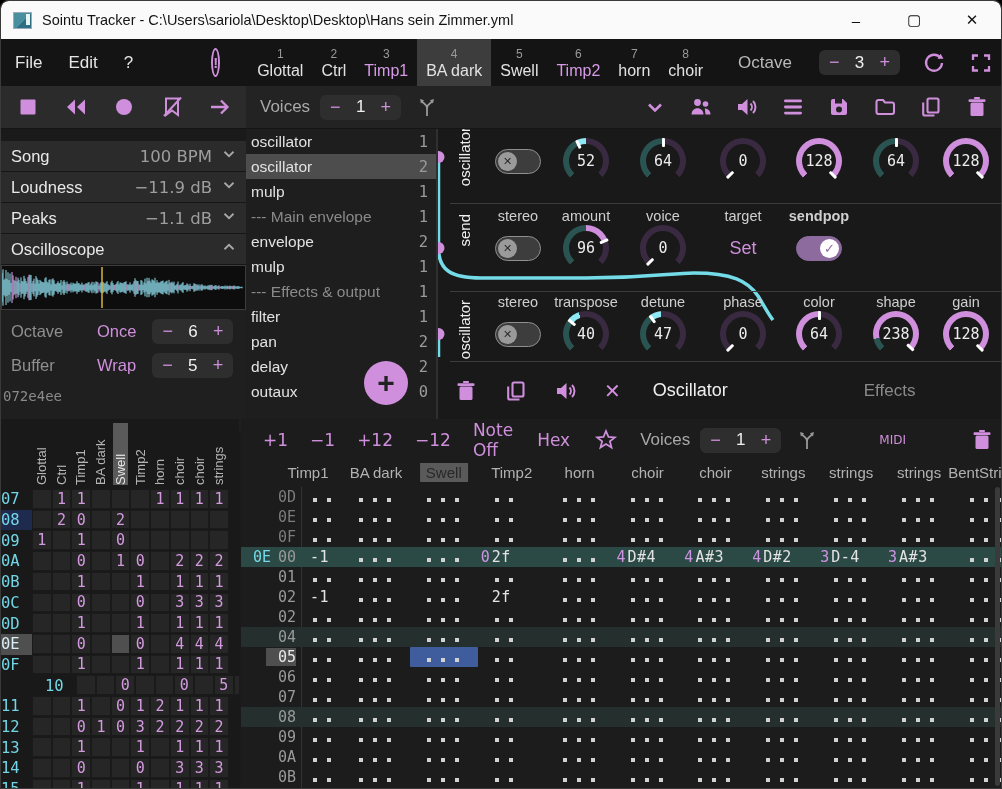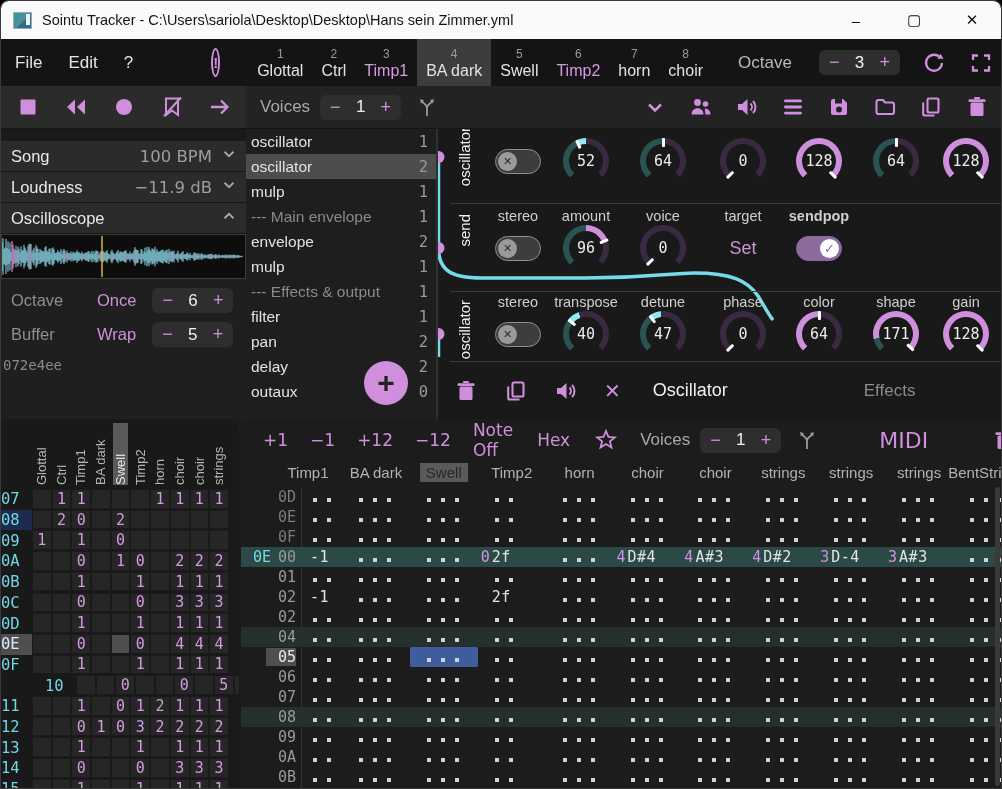--- a/index.html
+++ b/index.html
@@ -294,20 +294,27 @@
         <div class="lrow">
           <span class="lab">Song</span>
           <span class="val">100 BPM</span>
           <span class="chev"><svg width="18" height="18" viewBox="0 0 24 24">
               <polyline points="6,9 12,15 18,9" fill="none" stroke="currentColor" stroke-width="2.4"></polyline>
             </svg></span>
         </div>
         <div class="lrow">
           <span class="lab">Loudness</span>
           <span class="val">−11.9 dB</span>
+          <span class="chev"><svg width="18" height="18" viewBox="0 0 24 24">
+              <polyline points="6,9 12,15 18,9" fill="none" stroke="currentColor" stroke-width="2.4"></polyline>
+            </svg></span>
+        </div>
+        <div class="lrow">
+          <span class="lab">Peaks</span>
+          <span class="val">−1.1 dB</span>
           <span class="chev"><svg width="18" height="18" viewBox="0 0 24 24">
               <polyline points="6,9 12,15 18,9" fill="none" stroke="currentColor" stroke-width="2.4"></polyline>
             </svg></span>
         </div>
       </div>
     <div class="lrow">
       <span class="lab">Oscilloscope</span>
       <span class="chev" style="margin-left:auto"><svg width="18" height="18" viewBox="0 0 24 24">
             <polyline points="6,15 12,9 18,15" fill="none" stroke="currentColor" stroke-width="2.4"></polyline>
           </svg></span>
@@ -732,21 +739,21 @@
         <div class="kv">0</div>
       </div>
       <div class="plabel" style="left: 381px; top: 165px;">color</div>
       <div class="knob" style="left: 358px; top: 182px; background: conic-gradient(from 225deg, rgb(207, 143, 220) 0deg, rgb(207, 143, 220) 135deg, rgb(57, 42, 65) 135deg, rgb(57, 42, 65) 270deg, transparent 270deg, transparent 360deg);">
         <div class="tick" style="transform:rotate(0deg) translateY(-19px)"></div>
         <div class="kv">64</div>
       </div>
       <div class="plabel" style="left: 458px; top: 165px;">shape</div>
       <div class="knob" style="left: 435px; top: 182px; background: conic-gradient(from 225deg, rgb(42, 84, 81) 0deg, rgb(42, 84, 81) 32.4deg, rgb(207, 143, 220) 32.4deg, rgb(207, 143, 220) 267.84deg, rgb(57, 42, 65) 267.84deg, rgb(57, 42, 65) 270deg, transparent 270deg, transparent 360deg);">
         <div class="tick" style="transform:rotate(132.83999999999997deg) translateY(-19px)"></div>
-        <div class="kv">171</div>
+        <div class="kv">238</div>
       </div>
       <div class="plabel" style="left: 528px; top: 165px;">gain</div>
       <div class="knob" style="left: 505px; top: 182px; background: conic-gradient(from 225deg, rgb(207, 143, 220) 0deg, rgb(207, 143, 220) 270deg, transparent 270deg, transparent 360deg);">
         <div class="tick" style="transform:rotate(135deg) translateY(-19px)"></div>
         <div class="kv">128</div>
       </div>
     </div>
 
   <div class="ordertable" id="ordertable">
       <div class="othead">
@@ -977,21 +984,21 @@
           <span class="val">1</span>
           <span class="pm">+</span>
         </span>
         <span class="icon" style="color: rgb(154, 154, 154); margin: 0px 16px 0px 14px;">
           <svg width="24" height="24" viewBox="0 0 24 24">
             <path d="M12 21 V13 M12 13 C12 9 8.5 9 6.5 6 M12 13 C12 9 15.5 9 17.5 6" fill="none" stroke="currentColor" stroke-width="1.8"></path>
             <polygon points="4.5,7.5 6.8,3.5 9,7" fill="currentColor" transform="rotate(-40 6.5 6)"></polygon>
             <polygon points="15,7 17.2,3.5 19.5,7.5" fill="currentColor" transform="rotate(40 17.5 6)"></polygon>
           </svg>
         </span>
-        <span class="tbtn wide" style="font-size: 22px; margin-left: 44px;">MIDI</span>
+        <span class="tbtn wide" style="font-size: 12px; margin-left: 44px;">MIDI</span>
         <span class="icon" style="margin-left: 40px;">
           <svg width="24" height="24" viewBox="0 0 24 24">
             <rect x="5.5" y="7.5" width="13" height="13.5" rx="1.5" fill="currentColor"></rect>
             <rect x="3.5" y="4.3" width="17" height="2.6" rx="1" fill="currentColor"></rect>
             <rect x="9" y="2" width="6" height="2" rx="0.8" fill="currentColor"></rect>
           </svg>
         </span>
         <span class="icon" style="margin-left: 26px;">
           <svg width="24" height="24" viewBox="0 0 24 24">
             <line x1="12" y1="3.5" x2="12" y2="20.5" stroke="currentColor" stroke-width="2.6"></line>

